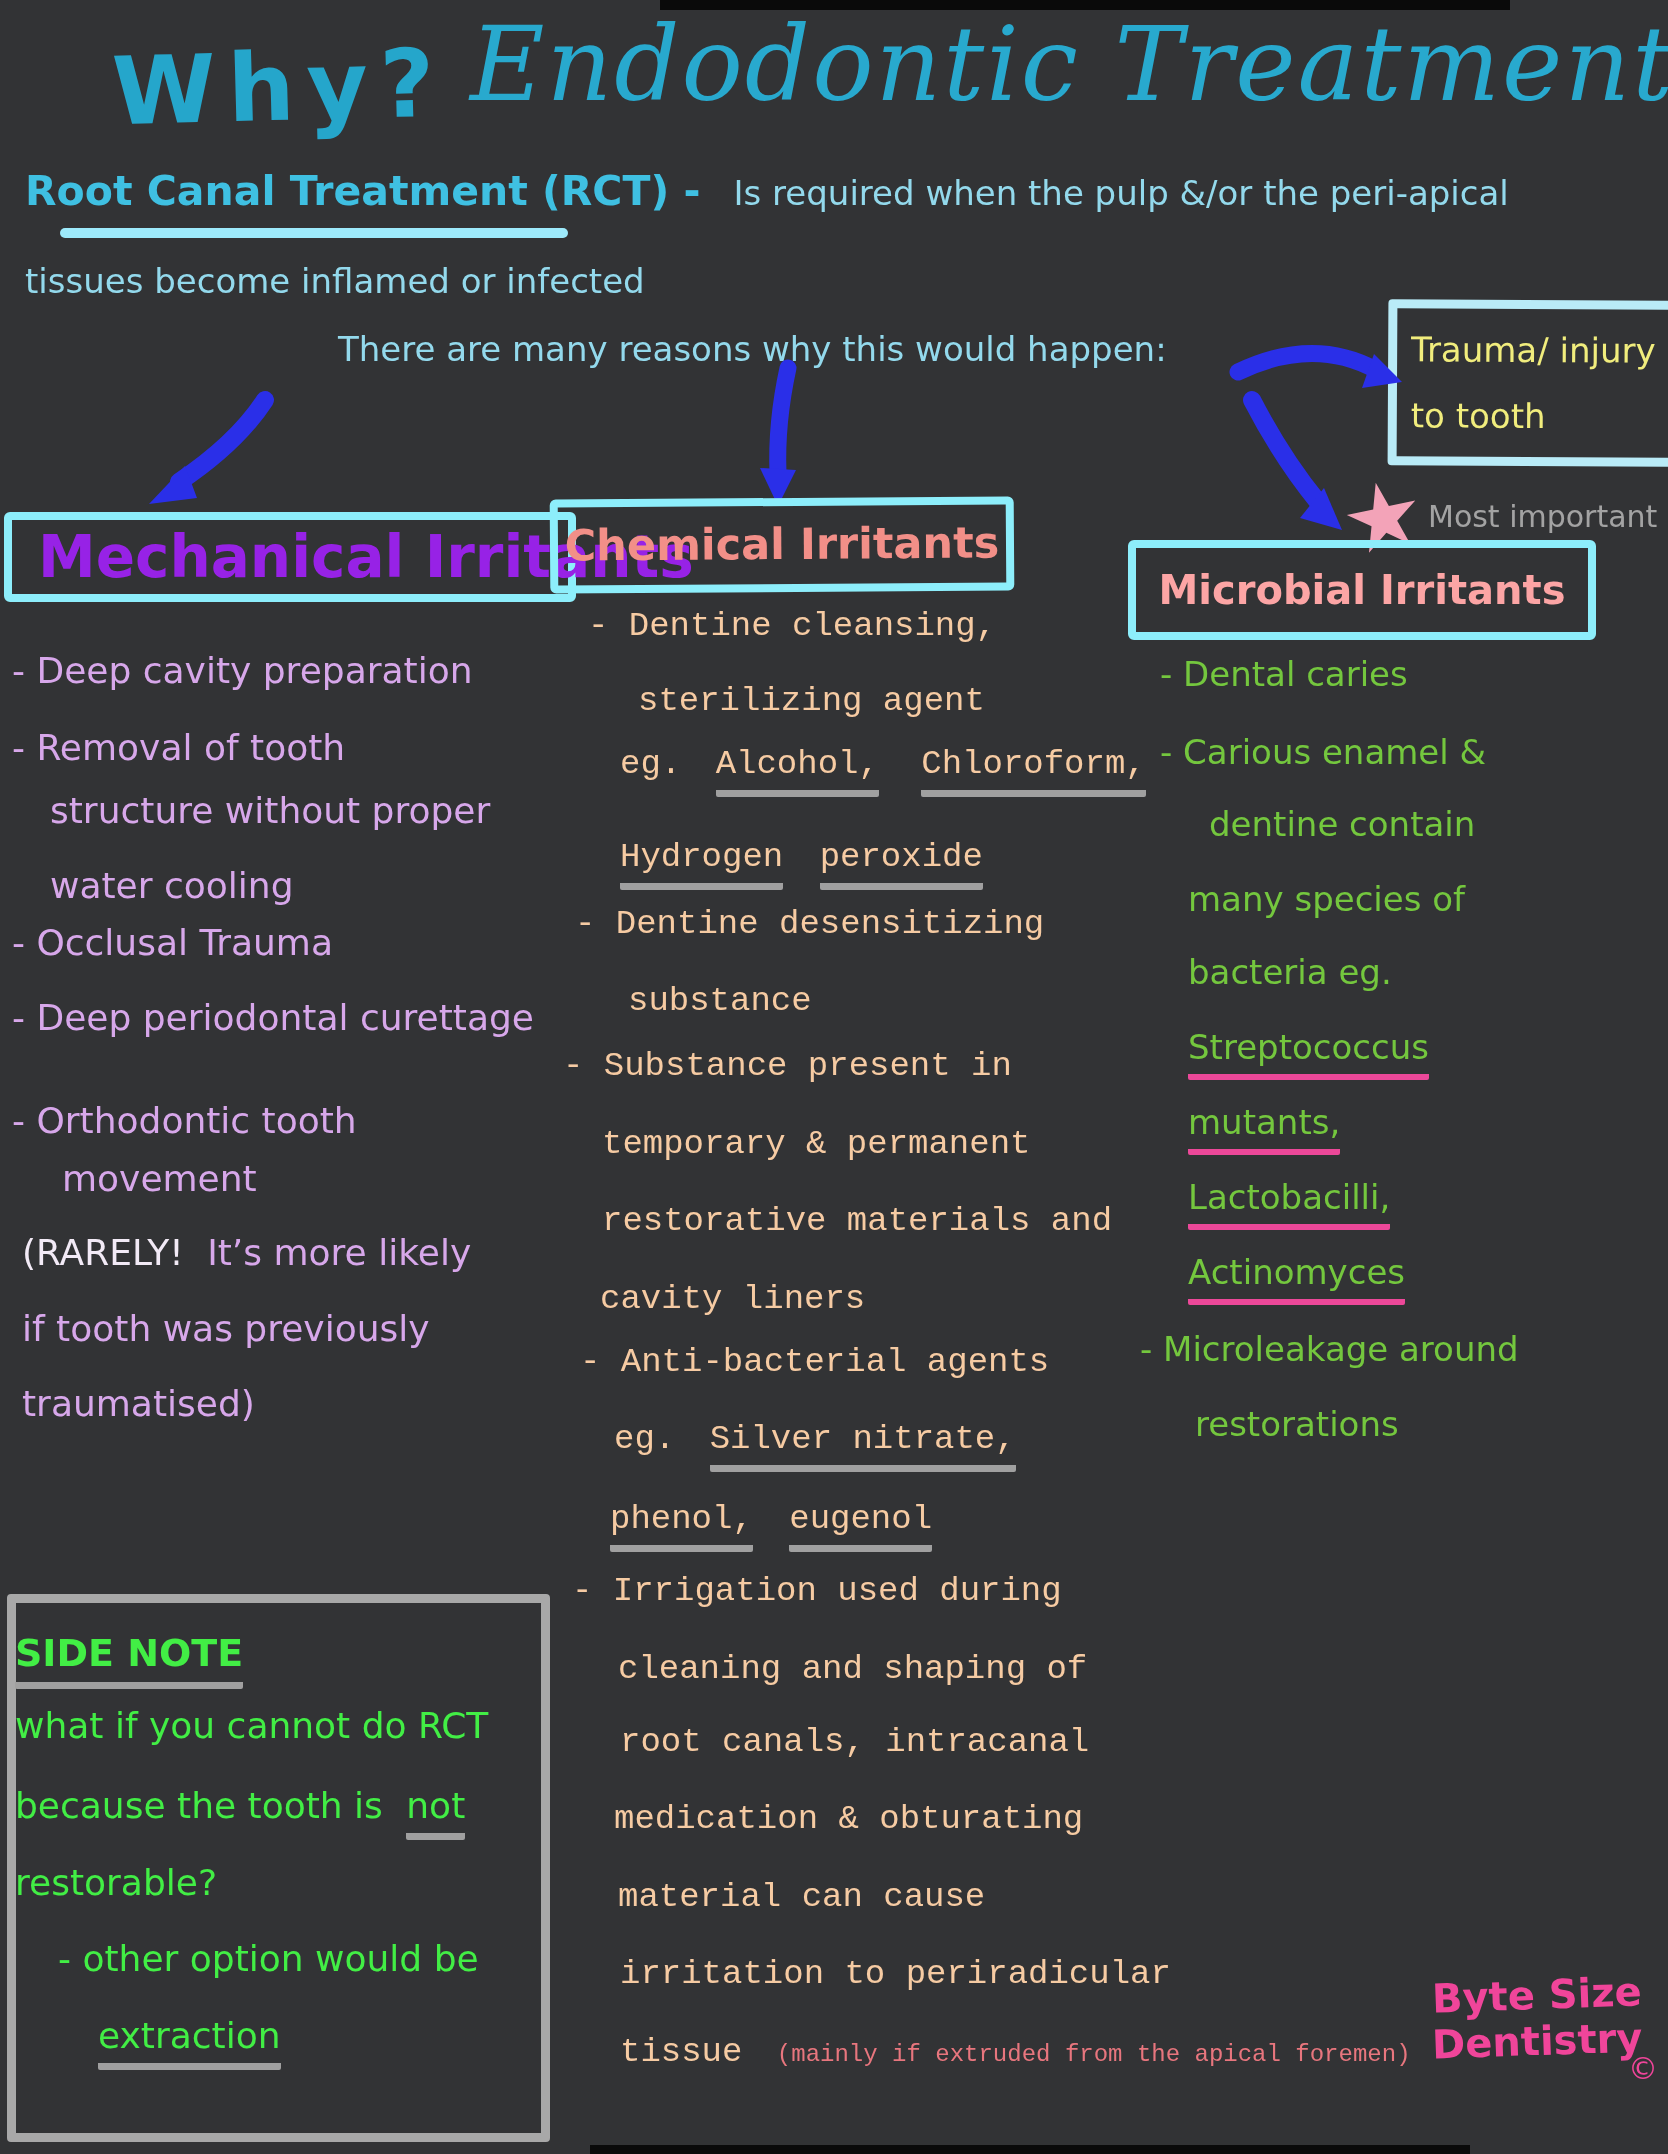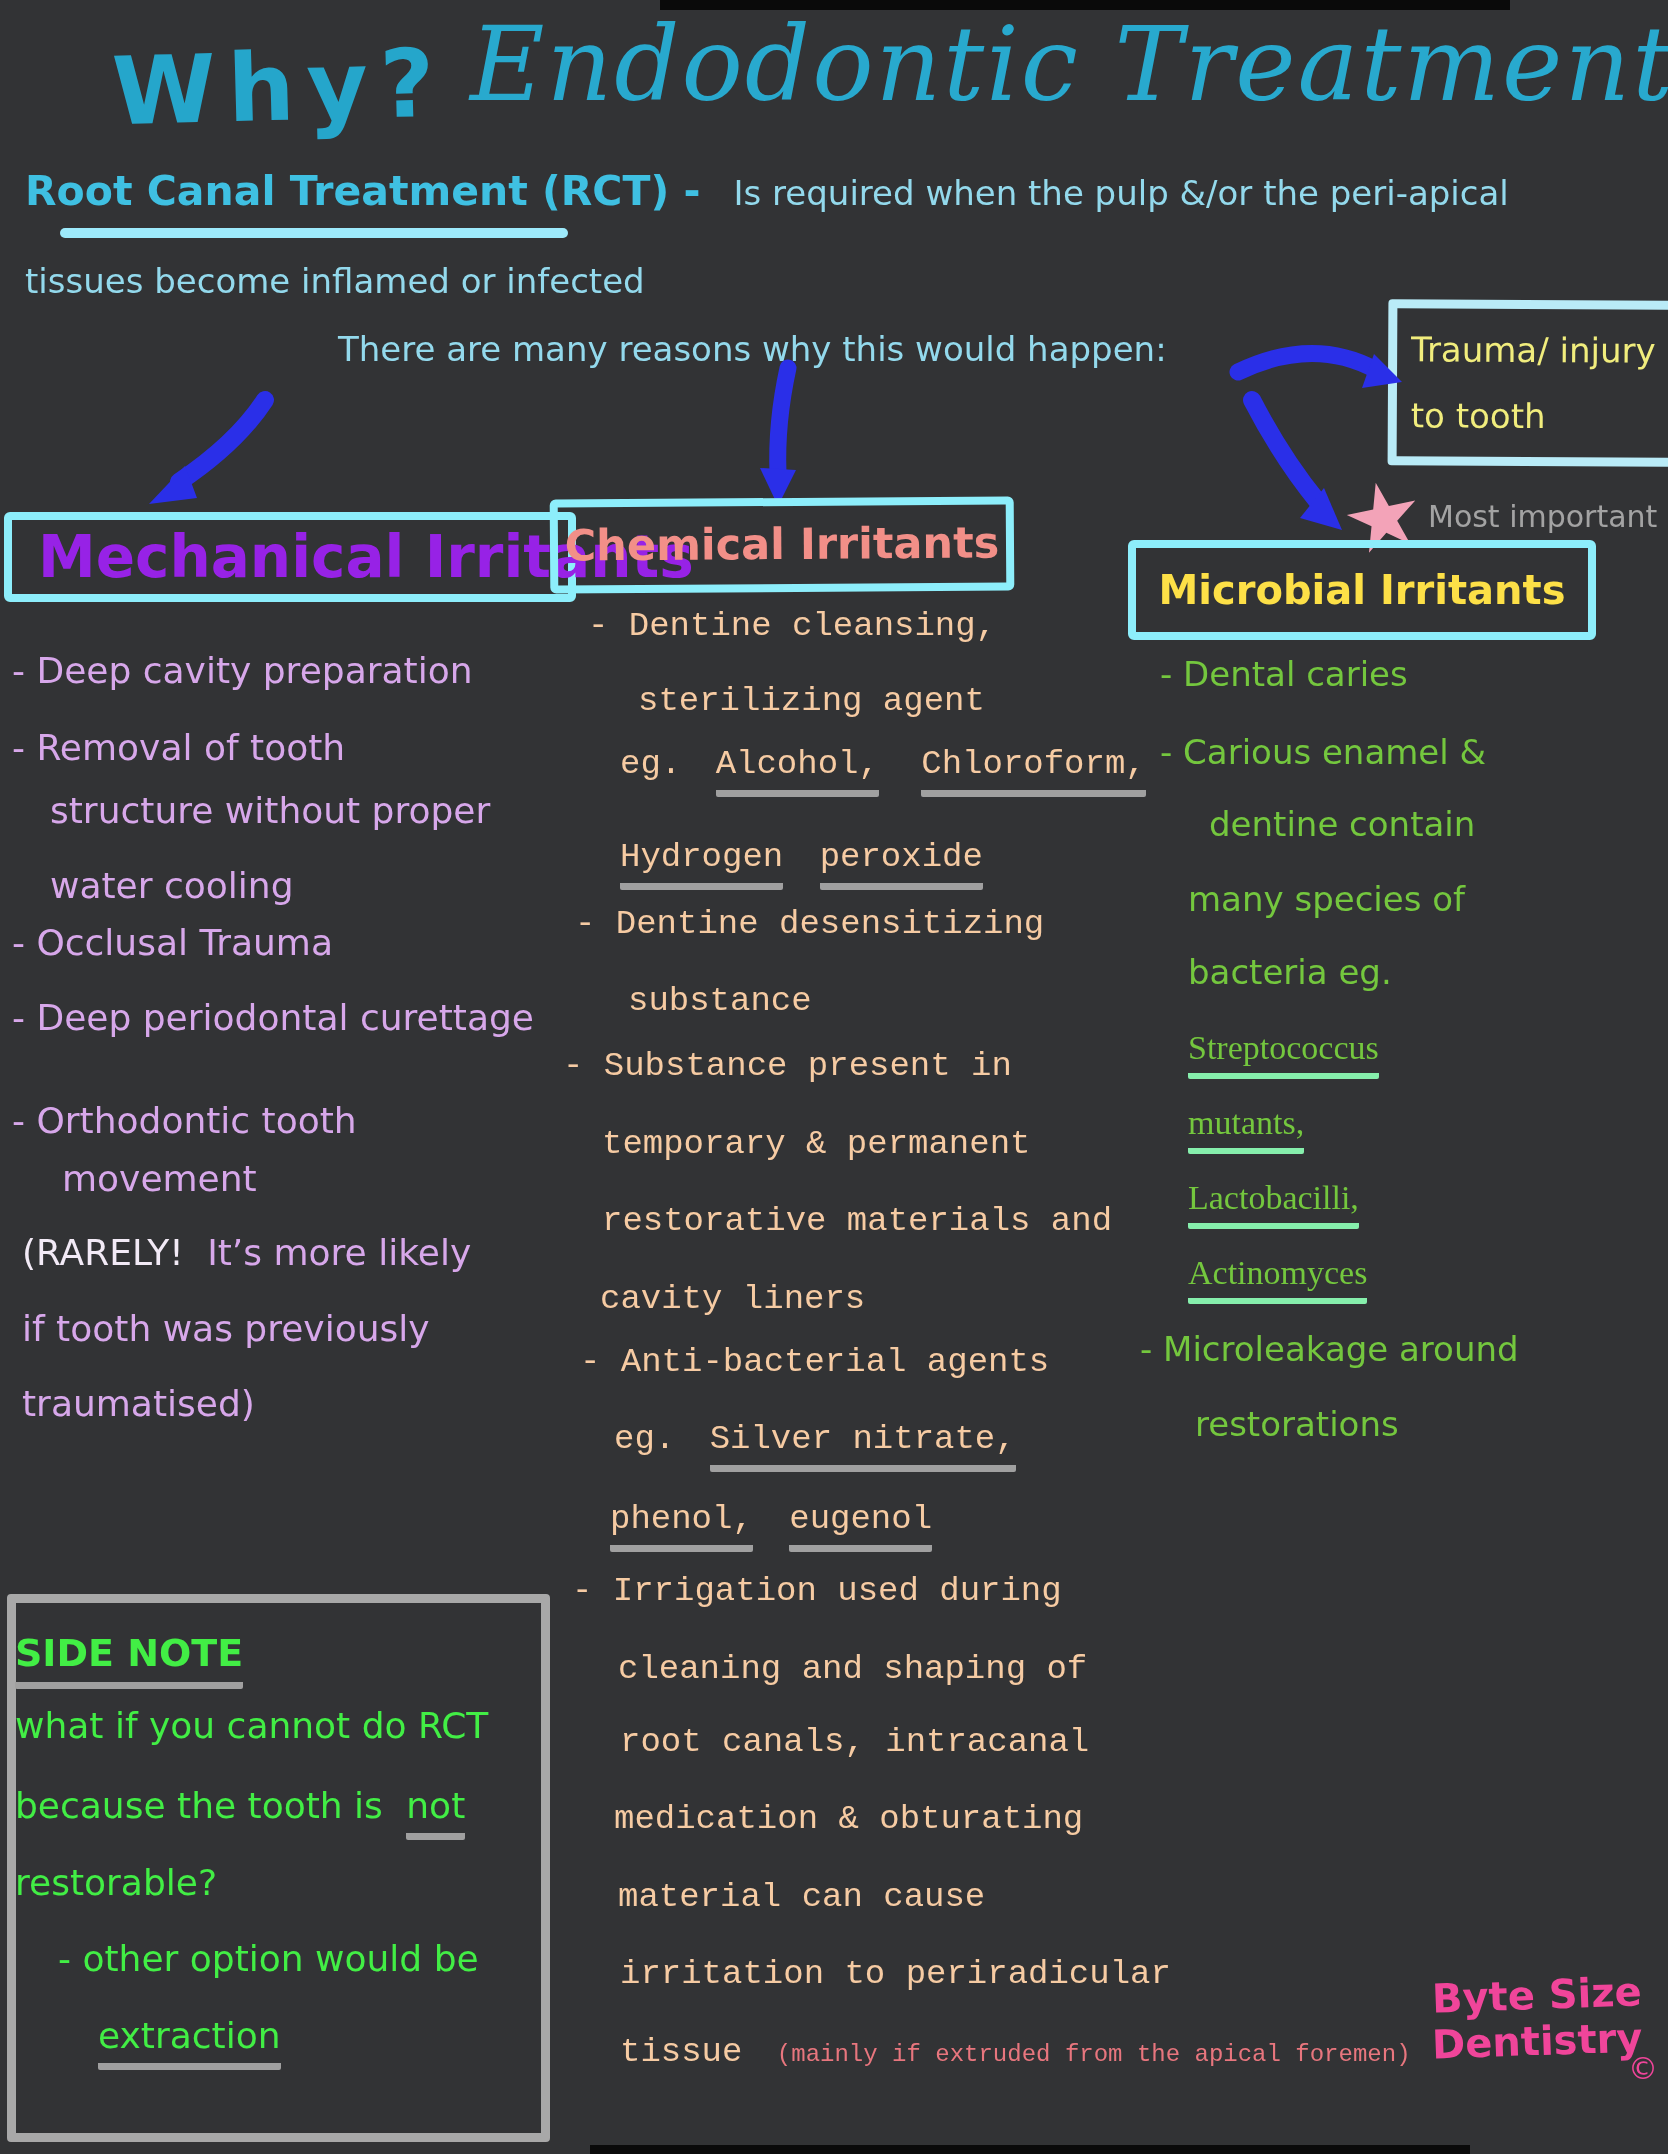--- a/index.html
+++ b/index.html
@@ -8,21 +8,21 @@
   .t{position:absolute;white-space:nowrap;line-height:1.15;}
   .cyn{color:#93d9ec;font-size:34px;}
   .lav{color:#d7a7ea;font-size:36px;}
   .pch{color:#f6cba3;font-size:34px;font-family:Liberation Mono, monospace;}
   .grn{color:#74c73e;font-size:34px;}
   .sgr{color:#42ee45;font-size:36px;}
   .ylw{color:#f1ed7d;font-size:34px;}
   .box{position:absolute;border:8px solid #8deefb;border-radius:6px;
        display:flex;align-items:center;justify-content:center;background:transparent;}
   .ug{border-bottom:7px solid #a0a0a0;padding-bottom:7px;border-radius:2px;}
-  .uc{border-bottom:6px solid #86efac;padding-bottom:7px;border-radius:2px;font-family:Liberation Serif, serif;}
+  .uc{border-bottom:6px solid #ec4899;padding-bottom:7px;border-radius:2px;}
   .strip{position:absolute;background:#0a0a0a;}
   svg{position:absolute;overflow:visible;}
 </style>
 </head>
 <body>
 
 <div class="strip" style="left:660px;top:0;width:850px;height:10px;"></div>
 <div class="strip" style="left:590px;top:2145px;width:880px;height:9px;"></div>
 
 <div class="t" style="left:112px;top:34px;font-size:94px;font-weight:bold;letter-spacing:12px;color:#25a6cb;transform:rotate(-1.5deg);">Why?</div>
@@ -63,21 +63,21 @@
 </svg>
 <div class="t" style="left:1428px;top:500px;font-size:30px;color:#a3a3a3;">Most important</div>
 
 <div class="box" style="left:4px;top:512px;width:530px;height:74px;justify-content:flex-start;padding-left:26px;">
   <span class="t" style="position:static;font-size:58px;font-weight:bold;color:#9722e6;">Mechanical Irritants</span>
 </div>
 <div class="box" style="left:550px;top:498px;width:448px;height:78px;transform:rotate(-0.4deg);">
   <span class="t" style="position:static;font-size:43px;font-weight:bold;color:#f28f88;">Chemical Irritants</span>
 </div>
 <div class="box" style="left:1128px;top:540px;width:452px;height:84px;">
-  <span class="t" style="position:static;font-size:40px;font-weight:bold;color:#fde047;">Microbial Irritants</span>
+  <span class="t" style="position:static;font-size:40px;font-weight:bold;color:#fca5a5;">Microbial Irritants</span>
 </div>
 
 <div class="t lav" style="left:12px;top:650px;">- Deep cavity preparation</div>
 <div class="t lav" style="left:12px;top:727px;">- Removal of tooth</div>
 <div class="t lav" style="left:50px;top:790px;">structure without proper</div>
 <div class="t lav" style="left:50px;top:865px;">water cooling</div>
 <div class="t lav" style="left:12px;top:922px;">- Occlusal Trauma</div>
 <div class="t lav" style="left:12px;top:997px;">- Deep periodontal curettage</div>
 <div class="t lav" style="left:12px;top:1100px;">- Orthodontic tooth</div>
 <div class="t lav" style="left:34px;top:1158px;margin-left:28px;">movement</div>

